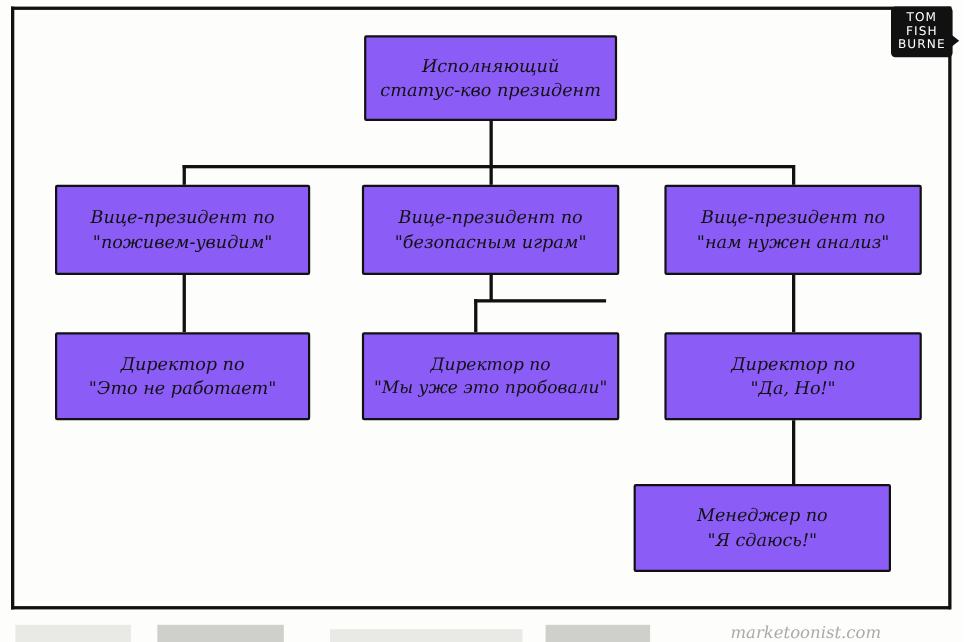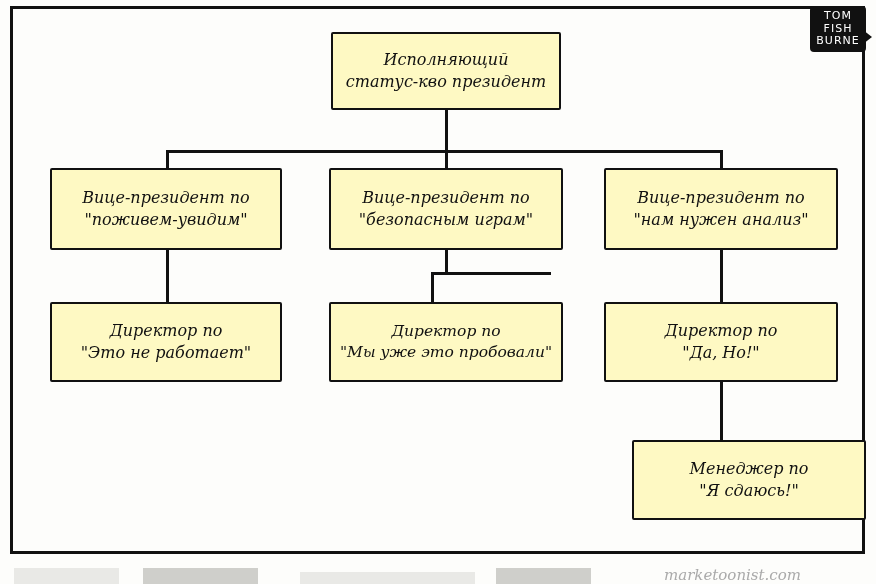--- a/index.html
+++ b/index.html
@@ -23,21 +23,21 @@
     background: #111;
   }
   .frame-left  { left: 10px;  top: 6px;   width: 3px;  height: 548px; }
   .frame-right { left: 862px; top: 6px;   width: 3px;  height: 548px; }
   .frame-top    { left: 10px; top: 6px;   width: 854px; height: 3px; }
   .frame-bottom { left: 10px; top: 551px; width: 854px; height: 3px; }
 
   .node {
     position: absolute;
     border: 2.4px solid #111;
-    background: #fef9c3;
+    background: #8b5cf6;
     box-sizing: border-box;
     display: flex;
     flex-direction: column;
     align-items: center;
     justify-content: center;
     text-align: center;
     line-height: 1.35;
     font-style: italic;
     font-size: 16px;
     color: #111;
@@ -154,21 +154,21 @@
   <div class="node" style="left:329px; top:302px; width:234px; height:80px; font-size:15.5px;">
     <span class="l1">Директор по</span>
     <span class="l2">"Мы уже это пробовали"</span>
   </div>
 
   <div class="node" style="left:604px; top:302px; width:234px; height:80px;">
     <span class="l1">Директор по</span>
     <span class="l2">"Да, Но!"</span>
   </div>
 
-  <div class="node" style="left:632px; top:440px; width:234px; height:80px;">
+  <div class="node" style="left:576px; top:440px; width:234px; height:80px;">
     <span class="l1">Менеджер по</span>
     <span class="l2">"Я сдаюсь!"</span>
   </div>
 
   <div id="logo">
     <span>TOM</span>
     <span>FISH</span>
     <span>BURNE</span>
   </div>
   <div id="logo-tail"></div>

